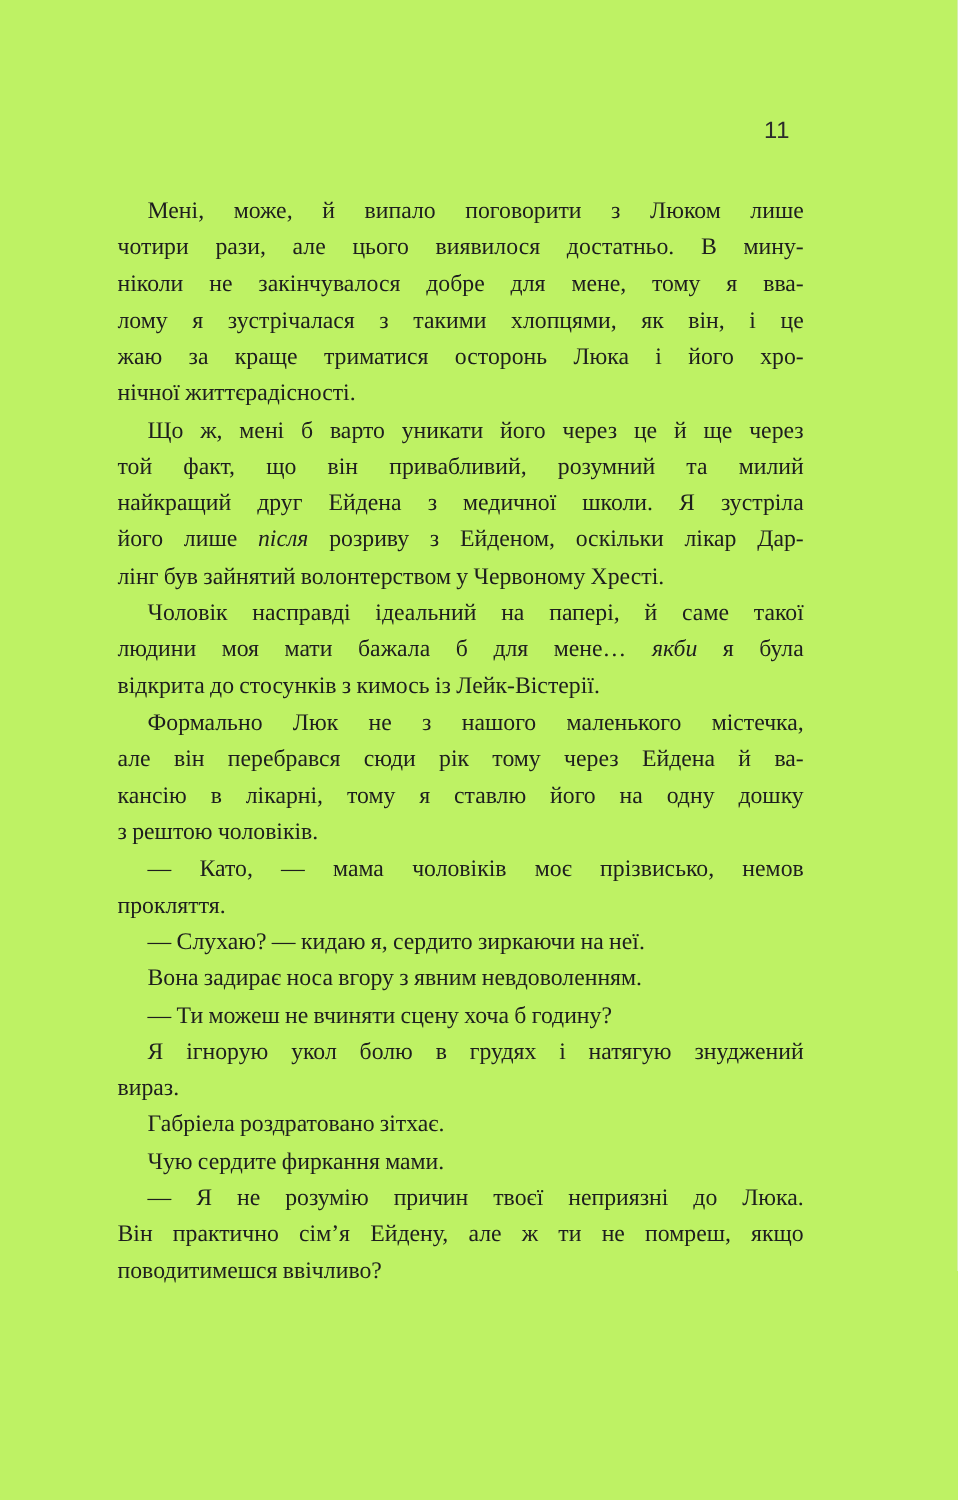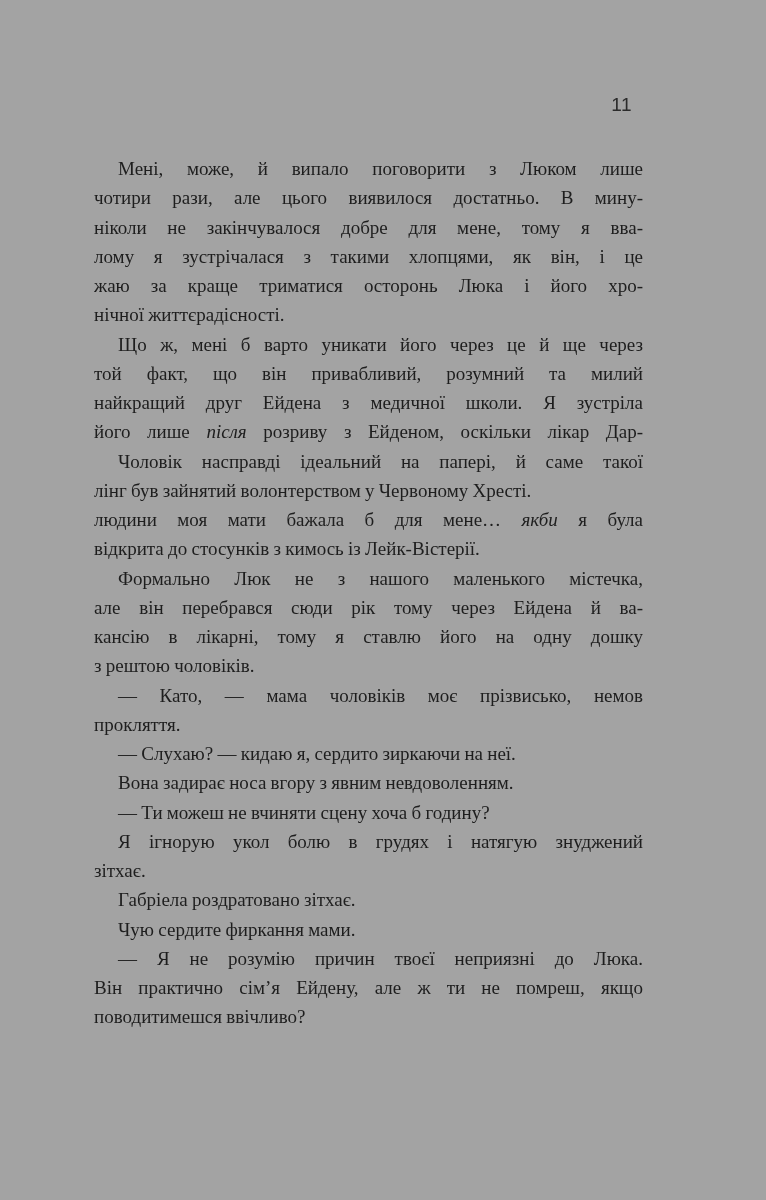--- a/index.html
+++ b/index.html
@@ -5,21 +5,21 @@
   html, body {
     margin: 0;
     padding: 0;
     background: #e8e8e8;
   }
   .page {
     position: relative;
     width: 766px;
     height: 1200px;
     margin: 0 auto;
-    background: #a3a3a3;
+    background: #bef264;
     overflow: hidden;
     font-family: "Liberation Serif", serif;
   }
   .page-number {
     position: absolute;
     top: 94px;
     left: 94px;
     width: 538px;
     text-align: right;
     font-family: "Liberation Sans", sans-serif;
@@ -62,34 +62,34 @@
       <div class="line para-start">Мені, може, й випало поговорити з Люком лише</div>
       <div class="line">чотири рази, але цього виявилося достатньо. В мину-</div>
       <div class="line">ніколи не закінчувалося добре для мене, тому я вва-</div>
       <div class="line">лому я зустрічалася з такими хлопцями, як він, і це</div>
       <div class="line">жаю за краще триматися осторонь Люка і його хро-</div>
       <div class="line para-end">нічної життєрадісності.</div>
       <div class="line para-start">Що ж, мені б варто уникати його через це й ще через</div>
       <div class="line">той факт, що він привабливий, розумний та милий</div>
       <div class="line">найкращий друг Ейдена з медичної школи. Я зустріла</div>
       <div class="line">його лише <i>після</i> розриву з Ейденом, оскільки лікар Дар-</div>
+      <div class="line para-end">лінг був зайнятий волонтерством у Червоному Хресті.</div>
       <div class="line para-start">Чоловік насправді ідеальний на папері, й саме такої</div>
-      <div class="line para-end">лінг був зайнятий волонтерством у Червоному Хресті.</div>
       <div class="line">людини моя мати бажала б для мене… <i>якби</i> я була</div>
       <div class="line para-end">відкрита до стосунків з кимось із Лейк-Вістерії.</div>
       <div class="line para-start">Формально Люк не з нашого маленького містечка,</div>
       <div class="line">але він перебрався сюди рік тому через Ейдена й ва-</div>
       <div class="line">кансію в лікарні, тому я ставлю його на одну дошку</div>
       <div class="line para-end">з рештою чоловіків.</div>
       <div class="line para-start">— Като, — мама чоловіків моє прізвисько, немов</div>
       <div class="line para-end">прокляття.</div>
       <div class="line para-start para-end">— Слухаю? — кидаю я, сердито зиркаючи на неї.</div>
       <div class="line para-start para-end">Вона задирає носа вгору з явним невдоволенням.</div>
       <div class="line para-start para-end">— Ти можеш не вчиняти сцену хоча б годину?</div>
       <div class="line para-start">Я ігнорую укол болю в грудях і натягую знуджений</div>
-      <div class="line para-end">зітхає.</div>
+      <div class="line para-end">вираз.</div>
       <div class="line para-start para-end">Габріела роздратовано зітхає.</div>
       <div class="line para-start para-end">Чую сердите фиркання мами.</div>
       <div class="line para-start">— Я не розумію причин твоєї неприязні до Люка.</div>
       <div class="line">Він практично сім’я Ейдену, але ж ти не помреш, якщо</div>
       <div class="line para-end">поводитимешся ввічливо?</div>
     </div>
 </div>
 
 </body></html>

